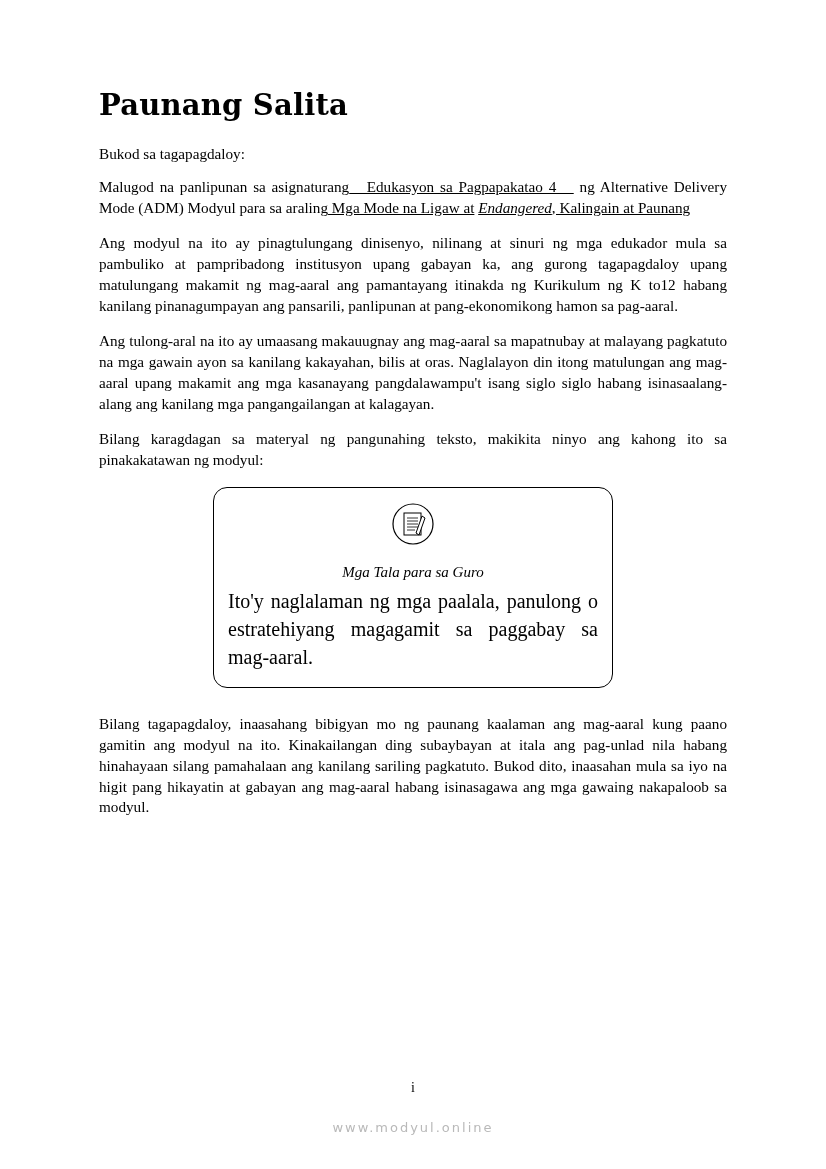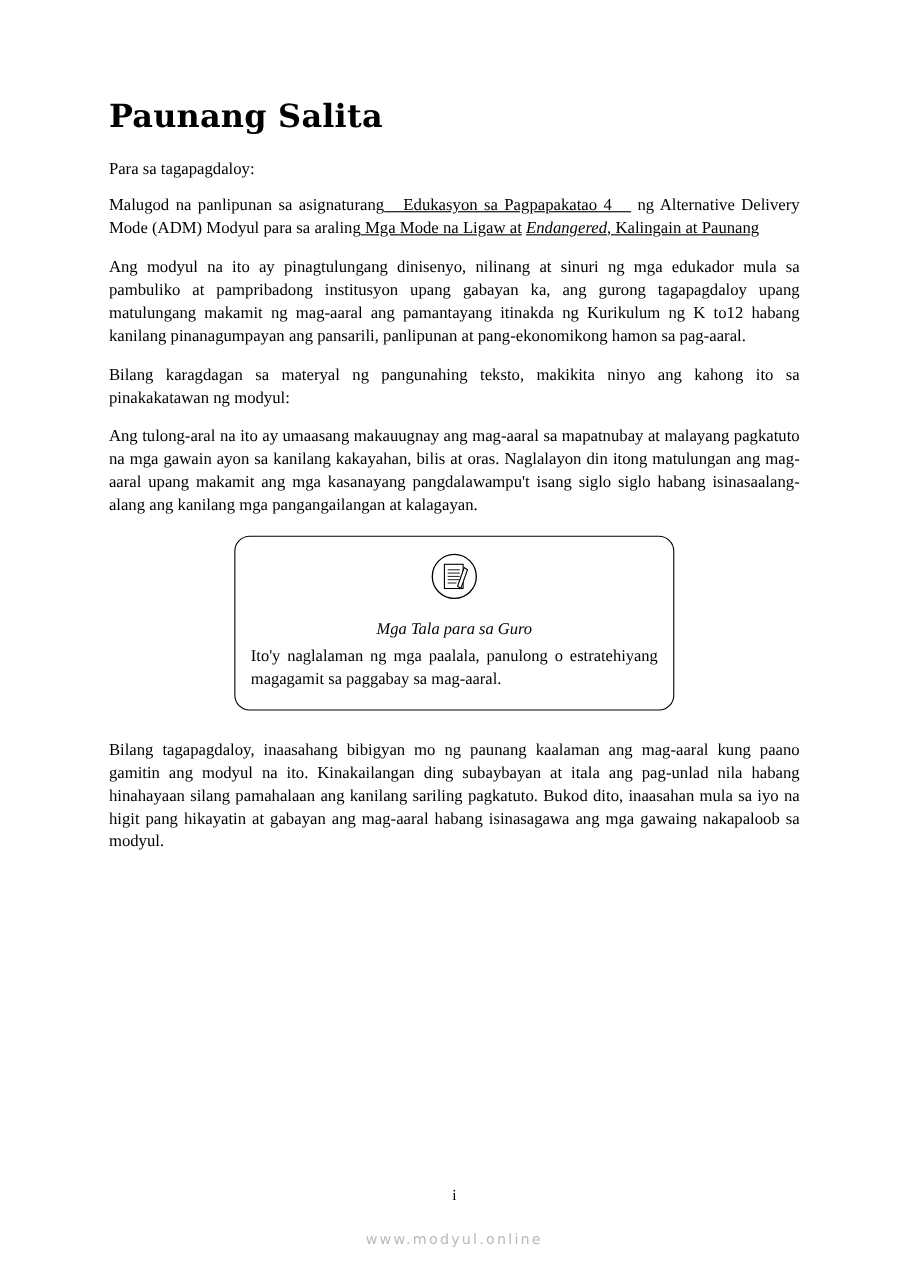--- a/index.html
+++ b/index.html
@@ -67,21 +67,21 @@
     justify-content: center;
     margin-bottom: 18px;
   }
   .note-title {
     text-align: center;
     font-style: italic;
     font-size: 15px;
     margin-bottom: 6px;
   }
   .note-body {
-    font-size: 15px;
+    font-size: 20px;
     line-height: 1.4;
     text-align: justify;
     margin: 0;
   }
   .page-number {
     position: absolute;
     left: 0;
     right: 0;
     top: 1080px;
     text-align: center;
@@ -99,32 +99,32 @@
     color: #b9b9b9;
   }
 </style>
 </head>
 <body>
 
 <div class="page">
 
   <h1 class="doc-title">Paunang Salita</h1>
 
-  <p class="body-text tight">Para sa tagapagdaloy:</p>
+  <p class="body-text tight">Bukod sa tagapagdaloy:</p>
 
   <p class="body-text">
     <span>Malugod na panlipunan sa asignaturang</span><span class="u-blank">   Edukasyon sa Pagpapakatao 4   </span> <span>ng Alternative Delivery Mode (ADM) Modyul para sa araling</span><span class="u-plain">   Mga Mode na Ligaw at</span>
     <span class="u-ital">Endangered</span><span class="u-plain">, Kalingain at Paunang</span>
   </p>
 
   <p class="body-text">Ang modyul na ito ay pinagtulungang dinisenyo, nilinang at sinuri ng mga edukador mula sa pambuliko at pampribadong institusyon upang gabayan ka, ang gurong tagapagdaloy upang matulungang makamit ng mag-aaral ang pamantayang itinakda ng Kurikulum ng K to12 habang kanilang pinanagumpayan ang pansarili, panlipunan at pang-ekonomikong hamon sa pag-aaral.</p>
 
+  <p class="body-text">Ang tulong-aral na ito ay umaasang makauugnay ang mag-aaral sa mapatnubay at malayang pagkatuto na mga gawain ayon sa kanilang kakayahan, bilis at oras. Naglalayon din itong matulungan ang mag-aaral upang makamit ang mga kasanayang pangdalawampu't isang siglo siglo habang isinasaalang-alang ang kanilang mga pangangailangan at kalagayan.</p>
+
   <p class="body-text">Bilang karagdagan sa materyal ng pangunahing teksto, makikita ninyo ang kahong ito sa pinakakatawan ng modyul:</p>
-
-  <p class="body-text">Ang tulong-aral na ito ay umaasang makauugnay ang mag-aaral sa mapatnubay at malayang pagkatuto na mga gawain ayon sa kanilang kakayahan, bilis at oras. Naglalayon din itong matulungan ang mag-aaral upang makamit ang mga kasanayang pangdalawampu't isang siglo siglo habang isinasaalang-alang ang kanilang mga pangangailangan at kalagayan.</p>
 
   <div class="note-wrap">
     <div class="note-box">
       <div class="note-icon">
         <svg width="44" height="44" viewBox="0 0 44 44" aria-hidden="true">
           <circle cx="22" cy="22" r="20" fill="none" stroke="#000" stroke-width="1.2"></circle>
           <rect x="13" y="11" width="17" height="22" fill="none" stroke="#000" stroke-width="1"></rect>
           <line x1="16" y1="16" x2="27" y2="16" stroke="#000" stroke-width="0.8"></line>
           <line x1="16" y1="19" x2="27" y2="19" stroke="#000" stroke-width="0.8"></line>
           <line x1="16" y1="22" x2="27" y2="22" stroke="#000" stroke-width="0.8"></line>

